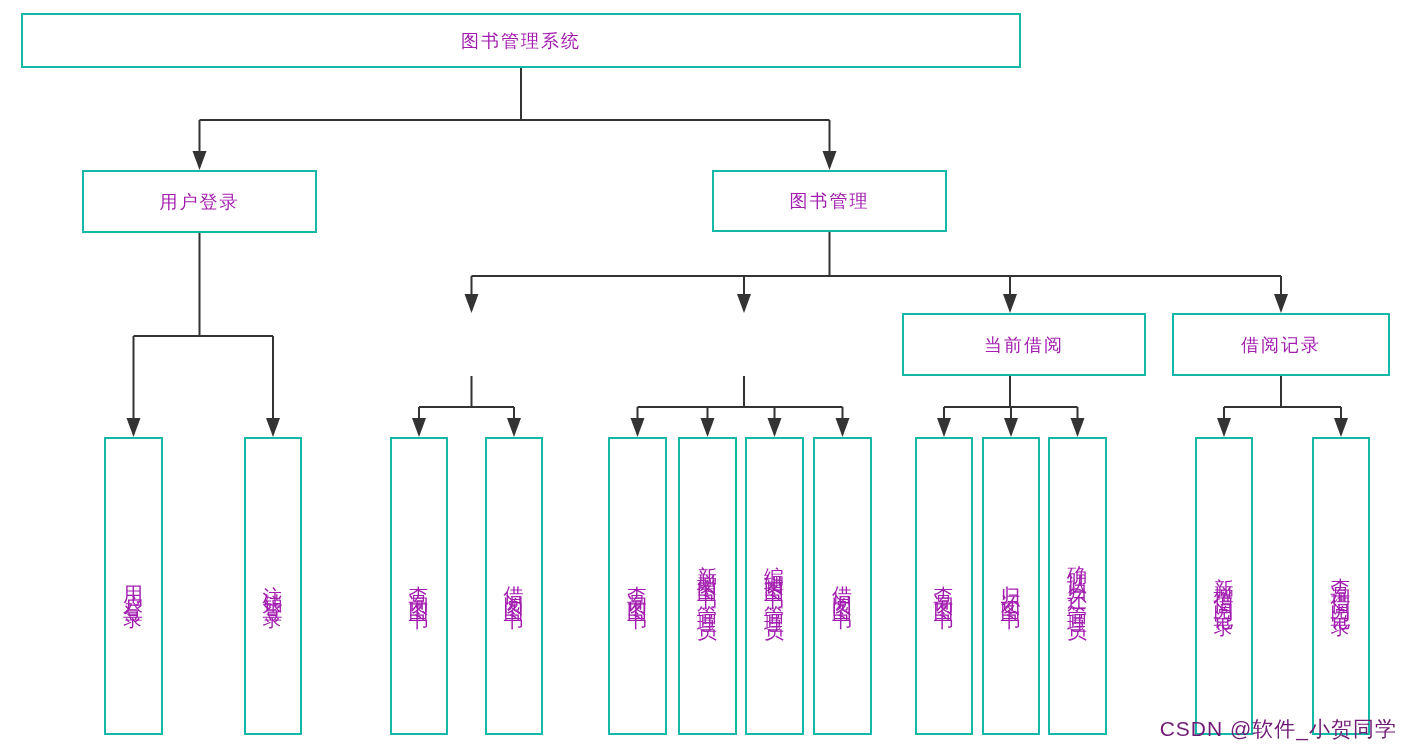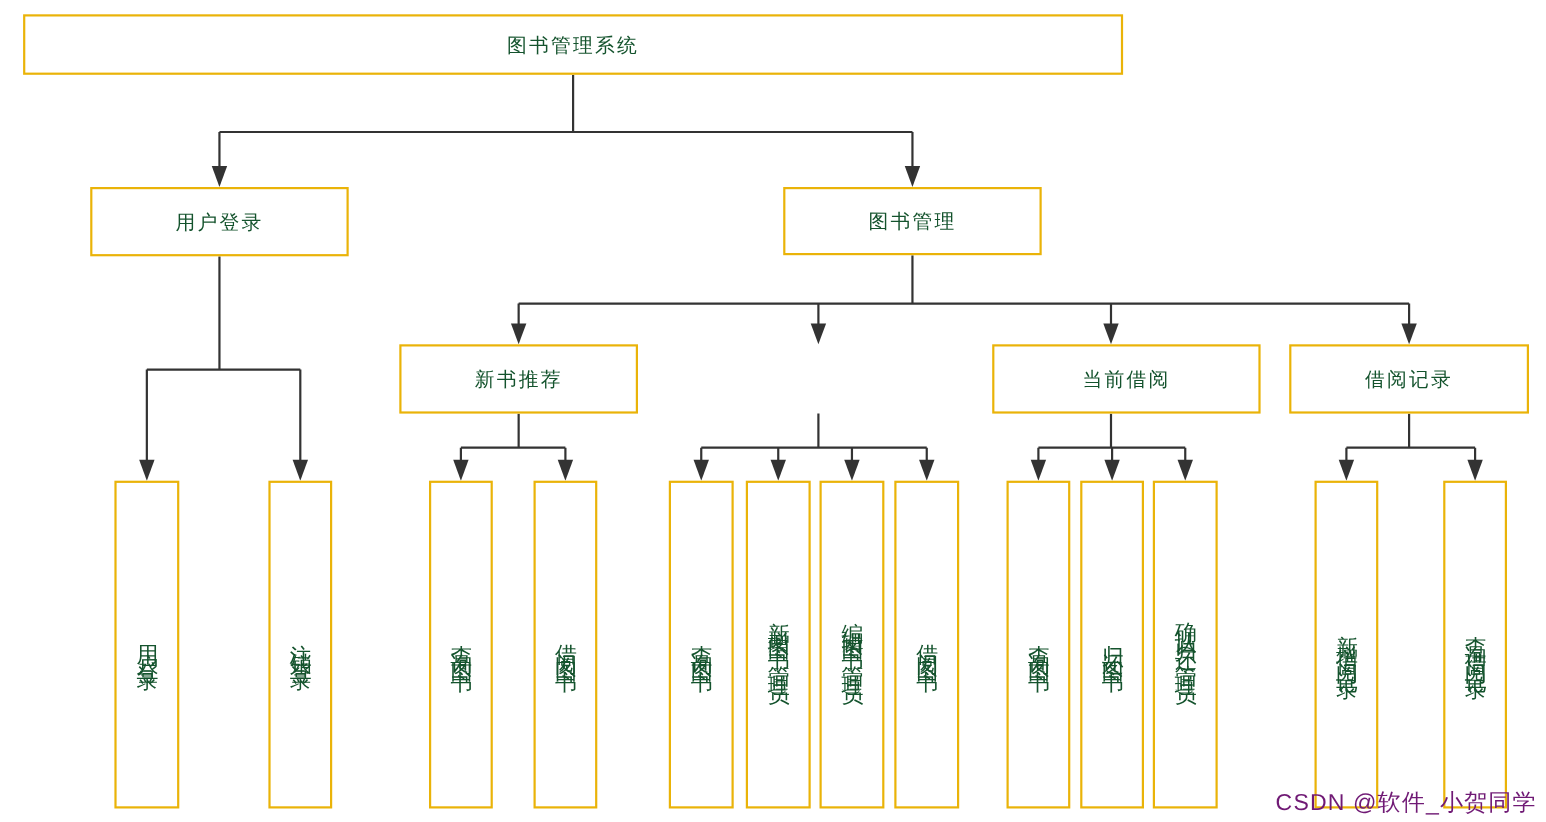--- a/index.html
+++ b/index.html
@@ -15,22 +15,22 @@
     background: #ffffff;
   }
   .connectors {
     position: absolute; left: 0; top: 0;
     width: 1405px; height: 747px;
   }
   .box {
     position: absolute;
     box-sizing: border-box;
     background: #ffffff;
-    border: 2px solid #eab308;
-    color: #14532d;
+    border: 2px solid #14b8a6;
+    color: #a21caf;
     display: flex;
     align-items: center;
     justify-content: center;
     text-align: center;
   }
   .h {
     font-size: 18px;
     letter-spacing: 2px;
   }
   .v {
@@ -92,21 +92,20 @@
       <polygon points="1224,437 1217,418 1231,418"></polygon>
       <polygon points="1341,437 1334,418 1348,418"></polygon>
     </g>
   </svg>
 
   <div class="box h" style="left:21px; top:13px; width:1000px; height:55px;">图书管理系统</div>
 
   <div class="box h" style="left:82px; top:170px; width:235px; height:63px;">用户登录</div>
   <div class="box h" style="left:712px; top:170px; width:235px; height:62px;text-align:right;">图书管理</div>
 
-  <div class="box h" style="left:363px; top:313px; width:217px; height:63px;">新书推荐</div>
   <div class="box h" style="left:902px; top:313px; width:244px; height:63px;">当前借阅</div>
   <div class="box h" style="left:1172px; top:313px; width:218px; height:63px;">借阅记录</div>
 
   <div class="box v" style="left:104px; top:437px; width:59px; height:298px;">用户登录</div>
   <div class="box v" style="left:244px; top:437px; width:58px; height:298px;">注销登录</div>
 
   <div class="box v" style="left:390px; top:437px; width:58px; height:298px;">查询图书</div>
   <div class="box v" style="left:485px; top:437px; width:58px; height:298px;">借阅图书</div>
 
   <div class="box v" style="left:608px; top:437px; width:59px; height:298px;">查询图书</div>

